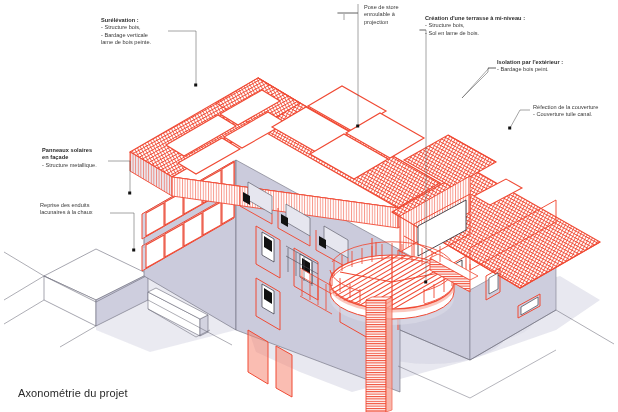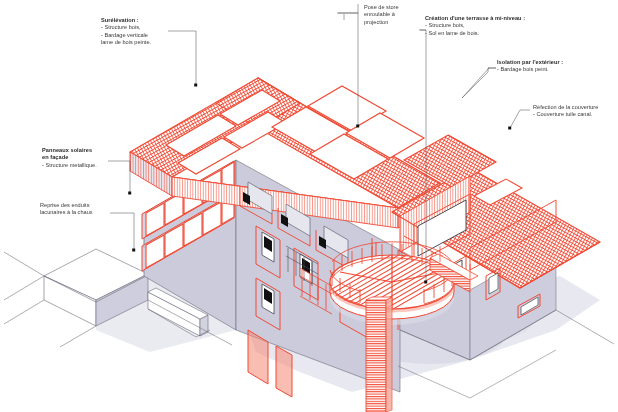--- a/index.html
+++ b/index.html
@@ -371,14 +371,15 @@
   <div class="anno" style="left:497px;top:59px;">
     <span class="ttl">Isolation par l'extérieur :</span>
     <span class="ln">- Bardage bois peint.</span>
   </div>
 
   <div class="anno plain" style="left:533px;top:104px;">
     <span class="ln">Réfection de la couverture</span>
     <span class="ln">- Couverture tuile canal.</span>
   </div>
 
+  <div class="caption" style="left:18px;top:387px;">Axonométrie du projet</div>
 
 </div>
 
 </body></html>

